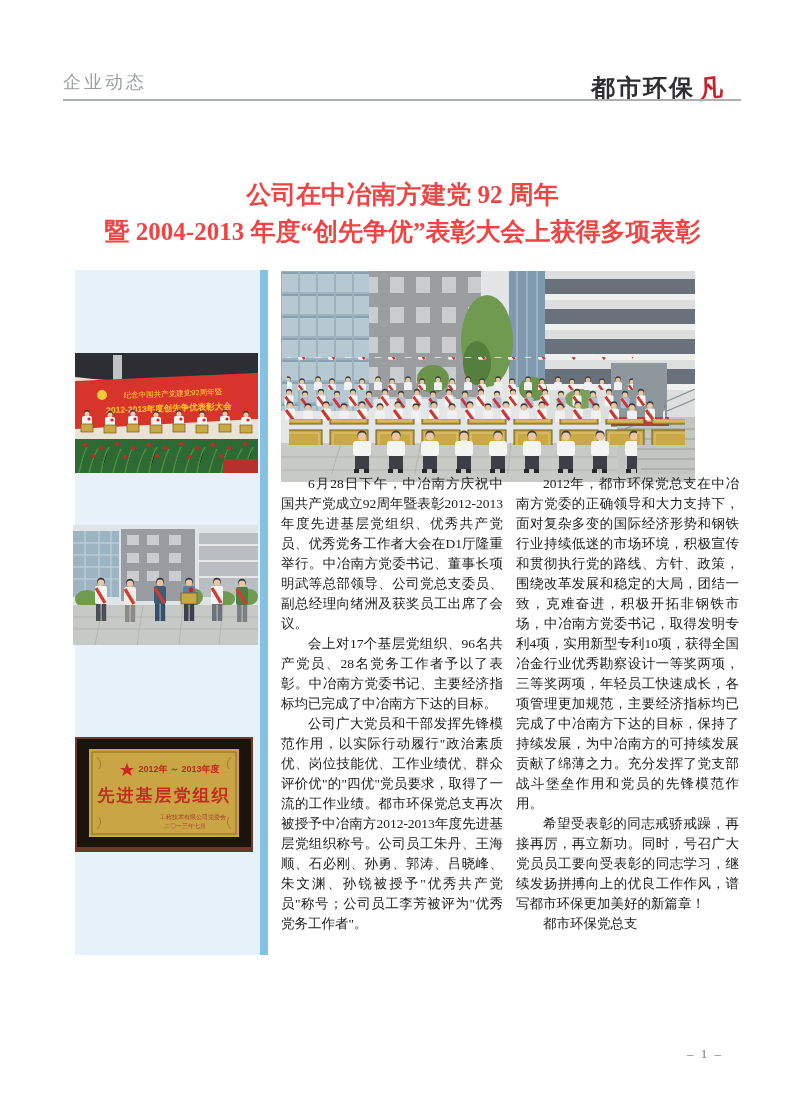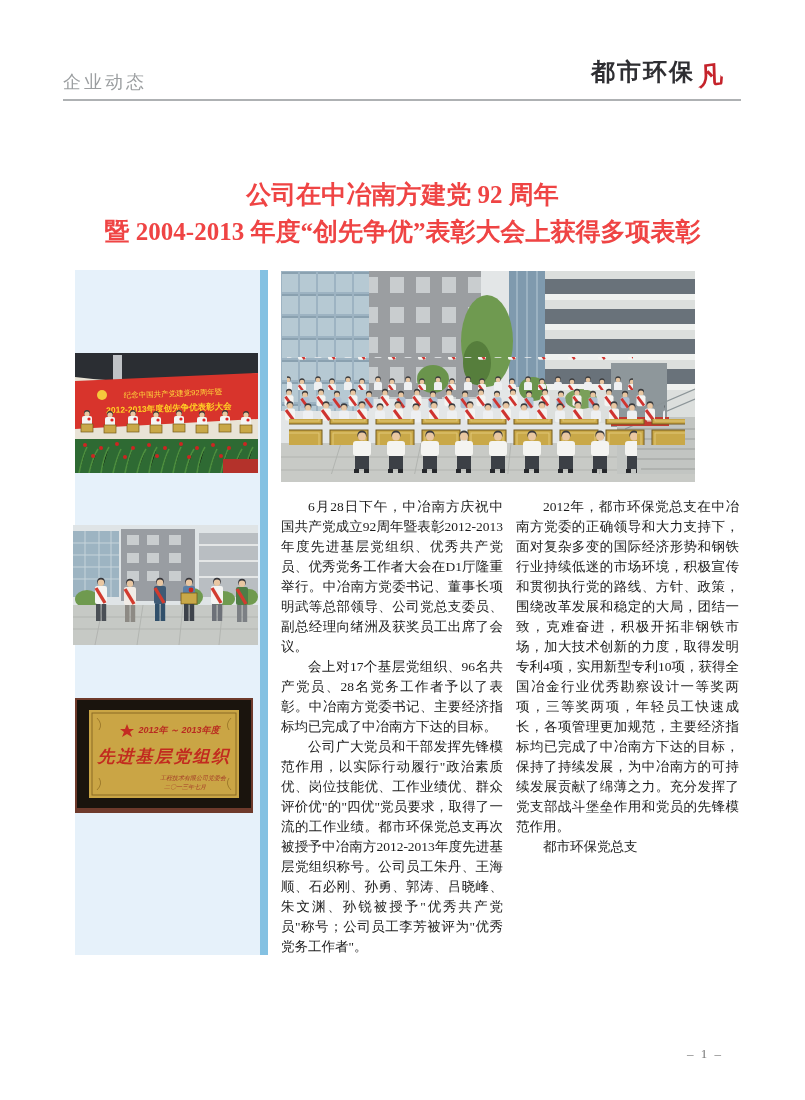--- a/index.html
+++ b/index.html
@@ -1,39 +1,39 @@
 <!DOCTYPE html>
 <html><head>
 <meta charset="utf-8">
 <style>
   html,body{margin:0;padding:0;background:#ffffff;}
   .page{position:relative;width:805px;height:1100px;background:#ffffff;overflow:hidden;
         font-family:"Liberation Serif",serif;}
   
   .hdr-label{position:absolute;left:63px;top:70px;font-family:"Liberation Sans",sans-serif;
              font-size:18px;letter-spacing:3px;color:#9b9ea0;}
-  .brand-wrap{position:absolute;top:56px;right:82px;display:flex;align-items:flex-end;}
+  .brand-wrap{position:absolute;top:72px;right:82px;display:flex;align-items:center;}
   .brand-text{font-family:"Liberation Sans",sans-serif;font-weight:bold;font-size:24px;
               letter-spacing:2px;color:#2e2e32;}
   .brand-mark{font-family:"Liberation Serif",serif;font-size:25px;font-weight:bold;
               color:#c5232b;transform:rotate(-8deg) skewX(-6deg);margin-left:3px;line-height:1;}
   .hdr-rule{position:absolute;left:63px;top:99px;width:678px;height:2px;background:#aeb1b3;}
   
   .title{position:absolute;left:40px;top:176px;width:725px;text-align:center;
          font-weight:bold;color:#ef4444;}
   .title .t1{font-size:25px;line-height:37px;}
   .title .t2{font-size:25px;line-height:37px;}
   
   .side-panel{position:absolute;left:75px;top:270px;width:185px;height:685px;background:#e6f1fa;}
   .side-stripe{position:absolute;left:260px;top:270px;width:8px;height:685px;background:#84c1e2;}
   .photo{position:absolute;display:block;}
   .photo svg{display:block;}
   .photo text{font-family:"Liberation Sans",sans-serif;}
   
-  .col{position:absolute;top:497px;}
+  .col{position:absolute;top:474px;}
   .col-left{left:281px;width:222px;}
   .col-right{left:516px;width:223px;}
   .col p{margin:0;text-indent:2em;text-align:justify;font-size:13.5px;line-height:20px;
          color:#1b1b1b;}
   .signature{margin:0;font-size:13.5px;line-height:20px;font-weight:normal;color:#111;
              text-align:right;padding-right:8px;}
   
   .page-num{position:absolute;left:650px;top:1046px;width:110px;text-align:center;
             font-size:13px;letter-spacing:2px;color:#767676;}
 </style>
@@ -230,21 +230,21 @@
             <circle cy="-0.2" r="3.2" fill="#e9c7a2"></circle>
             <rect x="-6" y="3" width="12" height="18" rx="2" fill="#4f7d46"></rect>
             <line x1="-5" y1="5" x2="4" y2="20" stroke="#d23b2f" stroke-width="3.4"></line>
             <rect x="-5" y="21" width="4.6" height="17" fill="#7c8084"></rect>
             <rect x="0.6" y="21" width="4.6" height="17" fill="#7c8084"></rect>
           </g>
       </g>
     </svg>
   </div>
 
-  <div class="photo" style="left:75px;top:698px;font-style:italic;">
+  <div class="photo" style="left:75px;top:737px;">
     <svg width="178" height="115" viewBox="0 0 178 115">
       <rect width="178" height="115" fill="#6e3a2b"></rect>
       <rect x="2" y="2" width="174" height="108" fill="#1a140d"></rect>
       <rect x="14" y="12" width="150" height="88" fill="#caa545"></rect>
       <rect x="17" y="15" width="144" height="82" fill="none" stroke="#8a6a25" stroke-width="1"></rect>
       <g stroke="#a07c2c" stroke-width="1" fill="none">
         <path d="M22,20 q6,6 2,12 M156,20 q-6,6 -2,12 M22,92 q6,-6 2,-12 M156,92 q-6,-6 -2,-12"></path>
       </g>
       <polygon points="52,26 54,31 59,31 55,34 57,39 52,36 47,39 49,34 45,31 50,31" fill="#c42b22"></polygon>
       <text x="104" y="35" font-size="9" font-weight="bold" fill="#b92a20" text-anchor="middle">2012年 ～ 2013年度</text>
@@ -358,19 +358,20 @@
       <rect x="0" y="203" width="414" height="8" fill="#c8cac6"></rect>
     </svg>
   </div>
 
   <div class="col col-left">
     <p>6月28日下午，中冶南方庆祝中国共产党成立92周年暨表彰2012-2013年度先进基层党组织、优秀共产党员、优秀党务工作者大会在D1厅隆重举行。中冶南方党委书记、董事长项明武等总部领导、公司党总支委员、副总经理向绪洲及获奖员工出席了会议。</p>
     <p>会上对17个基层党组织、96名共产党员、28名党务工作者予以了表彰。中冶南方党委书记、主要经济指标均已完成了中冶南方下达的目标。</p>
     <p>公司广大党员和干部发挥先锋模范作用，以实际行动履行"政治素质优、岗位技能优、工作业绩优、群众评价优"的"四优"党员要求，取得了一流的工作业绩。都市环保党总支再次被授予中冶南方2012-2013年度先进基层党组织称号。公司员工朱丹、王海顺、石必刚、孙勇、郭涛、吕晓峰、朱文渊、孙锐被授予"优秀共产党员"称号；公司员工李芳被评为"优秀党务工作者"。</p>
   </div>
   <div class="col col-right">
-    <p>2012年，都市环保党总支在中冶南方党委的正确领导和大力支持下，面对复杂多变的国际经济形势和钢铁行业持续低迷的市场环境，积极宣传和贯彻执行党的路线、方针、政策，围绕改革发展和稳定的大局，团结一致，克难奋进，积极开拓非钢铁市场，加大技术创新的力度，取得发明专利4项，实用新型专利10项，获得全国冶金行业优秀勘察设计一等奖两项，三等奖两项，年轻员工快速成长，各项管理更加规范，主要经济指标均已完成了中冶南方下达的目标，保持了持续发展，为中冶南方的可持续发展贡献了绵薄之力。充分发挥了党支部战斗堡垒作用和党员的先锋模范作用。</p>
+    <p>2012年，都市环保党总支在中冶南方党委的正确领导和大力支持下，面对复杂多变的国际经济形势和钢铁行业持续低迷的市场环境，积极宣传和贯彻执行党的路线、方针、政策，围绕改革发展和稳定的大局，团结一致，克难奋进，积极开拓非钢铁市场，中冶南方党委书记，取得发明专利4项，实用新型专利10项，获得全国冶金行业优秀勘察设计一等奖两项，三等奖两项，年轻员工快速成长，各项管理更加规范，主要经济指标均已完成了中冶南方下达的目标，保持了持续发展，为中冶南方的可持续发展贡献了绵薄之力。充分发挥了党支部战斗堡垒作用和党员的先锋模范作用。</p>
+    <p>希望受表彰的同志戒骄戒躁，再接再厉，再立新功。同时，号召广大党员员工要向受表彰的同志学习，继续发扬拼搏向上的优良工作作风，谱写都市环保更加美好的新篇章！</p>
     <p class="signature">都市环保党总支</p>
   </div>
 
   <div class="page-num">– 1 –</div>
 
 </div>
 
 </body></html>

